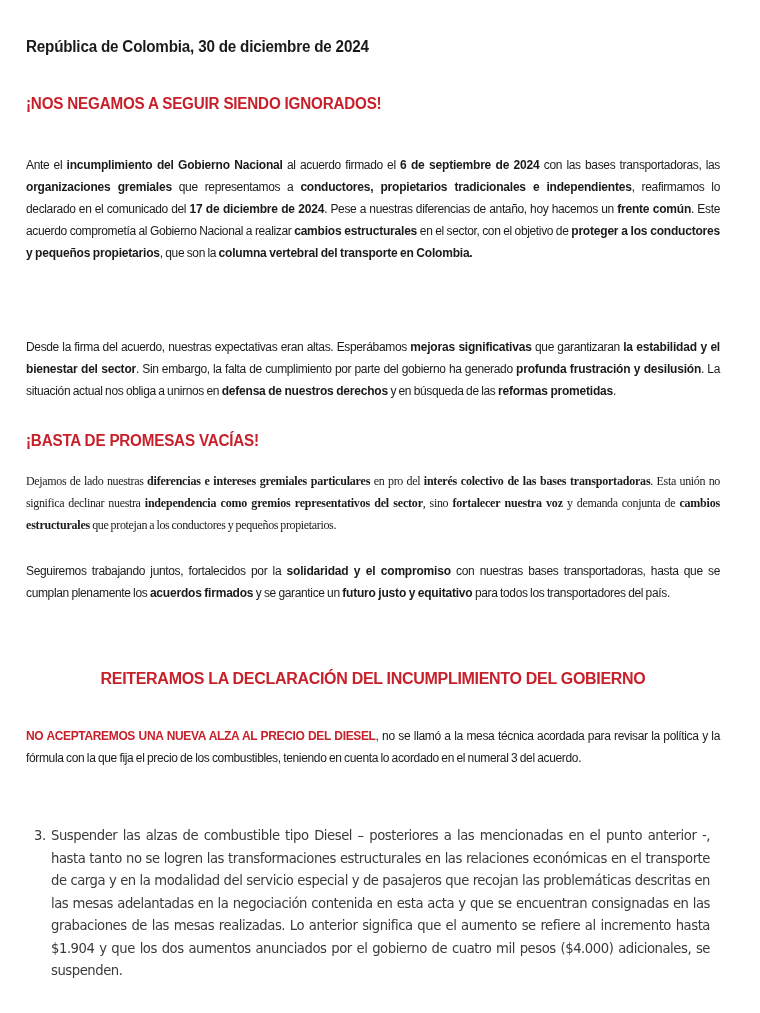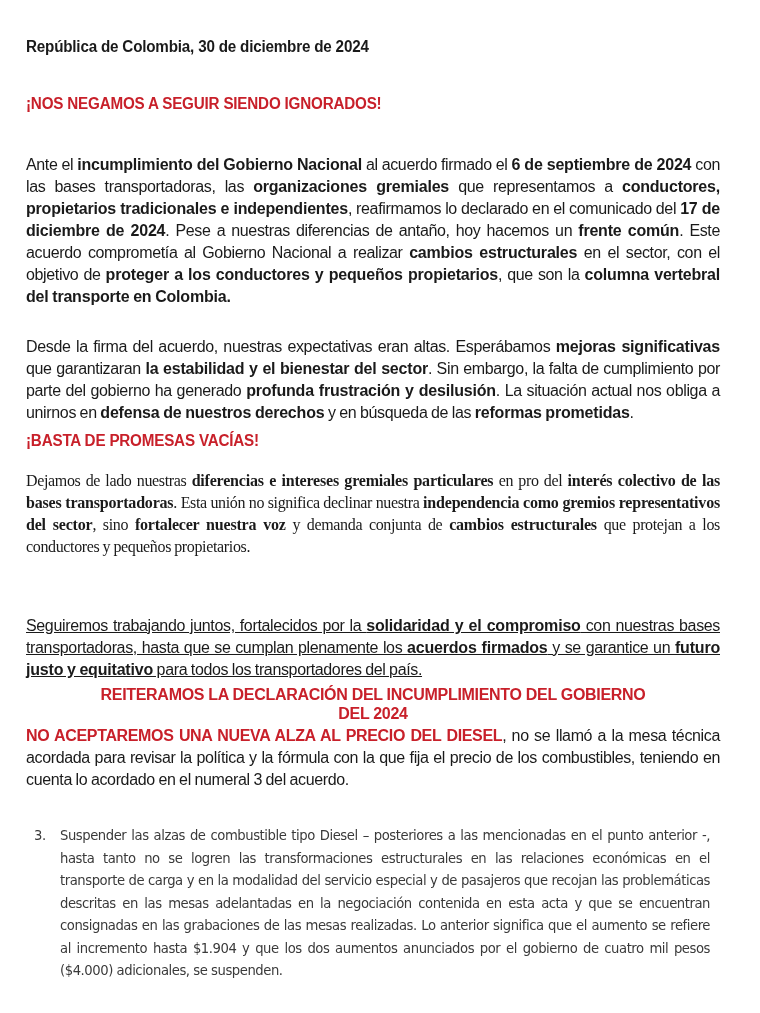--- a/index.html
+++ b/index.html
@@ -38,64 +38,63 @@
       letter-spacing: -0.2px;
       transform: scaleX(0.95);
       transform-origin: left;
     }
     .heading.h1 { position: absolute; top: 95px; left: 0; }
     .heading.h2 { position: absolute; top: 432px; left: 0; }
     .para {
       position: absolute;
       left: 0;
       width: 694px;
-      font-size: 16px;
+      font-size: 12px;
       line-height: 22px;
       text-align: justify;
       letter-spacing: -0.35px;
       word-spacing: -0.5px;
     }
     .para b { font-weight: bold; letter-spacing: -0.2px; }
     .p1 { top: 154px; }
     .p2 { top: 336px; }
     .p3 { top: 470px; font-family: Liberation Serif, serif; }
-    .p4 { top: 615px; text-decoration: underline; }
+    .p4 { top: 560px; }
     .declaration {
       position: absolute;
       top: 669px;
       left: 0;
       width: 694px;
       text-align: center;
       color: #c8202a;
       font-weight: bold;
       font-size: 16px;
       line-height: 19px;
       letter-spacing: -0.3px;
-      margin-top: 16px;
     }
     .p5 { top: 725px; }
     .p5 .red { color: #c8202a; font-weight: bold; }
     .excerpt {
       position: absolute;
       top: 825px;
       left: 34px;
       width: 676px;
       font-family: "DejaVu Sans", sans-serif;
       font-size: 13.2px;
       line-height: 22.5px;
       color: #3a3a3a;
       letter-spacing: -0.45px;
     }
     .excerpt .num {
       position: absolute;
       left: 0;
       top: 0;
     }
     .excerpt .body {
-      margin-left: 26px;
+      margin-left: 17px;
       text-align: justify;
     }
   </style>
 </head>
 <body>
 
 <div class="page">
 
   <div class="dateline">República de Colombia, 30 de diciembre de 2024</div>
 
@@ -106,21 +105,20 @@
   <div class="para p2"><span>Desde la firma del acuerdo, nuestras expectativas eran altas. Esperábamos </span><b>mejoras significativas</b><span> que garantizaran </span><b>la estabilidad y el bienestar del sector</b><span>. Sin embargo, la falta de cumplimiento por parte del gobierno ha generado </span><b>profunda frustración y desilusión</b><span>. La situación actual nos obliga a unirnos en </span><b>defensa de nuestros derechos</b><span> y en búsqueda de las </span><b>reformas prometidas</b><span>.</span></div>
 
   <div class="heading h2">¡BASTA DE PROMESAS VACÍAS!</div>
 
   <div class="para p3"><span>Dejamos de lado nuestras </span><b>diferencias e intereses gremiales particulares</b><span> en pro del </span><b>interés colectivo de las bases transportadoras</b><span>. Esta unión no significa declinar nuestra </span><b>independencia como gremios representativos del sector</b><span>, sino </span><b>fortalecer nuestra voz</b><span> y demanda conjunta de </span><b>cambios estructurales</b><span> que protejan a los conductores y pequeños propietarios.</span></div>
 
   <div class="para p4"><span>Seguiremos trabajando juntos, fortalecidos por la </span><b>solidaridad y el compromiso</b><span> con nuestras bases transportadoras, hasta que se cumplan plenamente los </span><b>acuerdos firmados</b><span> y se garantice un </span><b>futuro justo y equitativo</b><span> para todos los transportadores del país.</span></div>
 
   <div class="declaration">
     <div>REITERAMOS LA DECLARACIÓN DEL INCUMPLIMIENTO DEL GOBIERNO</div>
-    <div>DEL 2024</div>
   </div>
 
   <div class="para p5"><span class="red">NO ACEPTAREMOS UNA NUEVA ALZA AL PRECIO DEL DIESEL</span><span>, no se llamó a la mesa técnica acordada para revisar la política y la fórmula con la que fija el precio de los combustibles, teniendo en cuenta lo acordado en el numeral 3 del acuerdo.</span></div>
 
 </div>
 
 <div class="excerpt">
   <span class="num">3.</span>
   <div class="body">Suspender las alzas de combustible tipo Diesel – posteriores a las mencionadas en el punto anterior -, hasta tanto no se logren las transformaciones estructurales en las relaciones económicas en el transporte de carga y en la modalidad del servicio especial y de pasajeros que recojan las problemáticas descritas en las mesas adelantadas en la negociación contenida en esta acta y que se encuentran consignadas en las grabaciones de las mesas realizadas.  Lo anterior significa que el aumento se refiere al incremento hasta $1.904 y que los dos aumentos anunciados por el gobierno de cuatro mil pesos ($4.000) adicionales, se suspenden.</div>
 </div>

